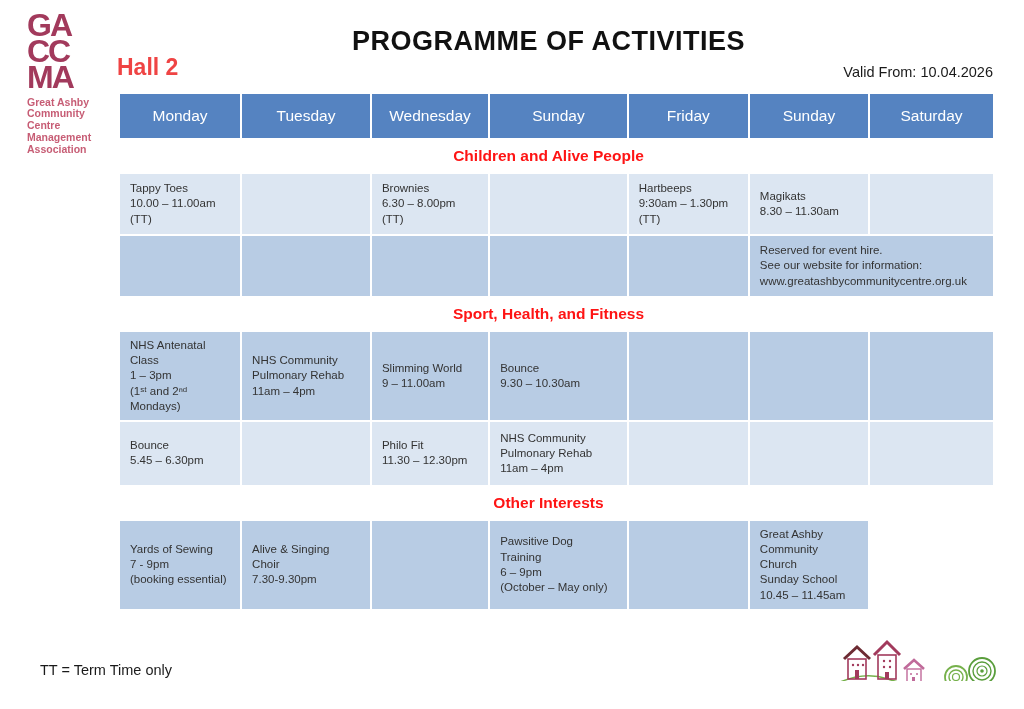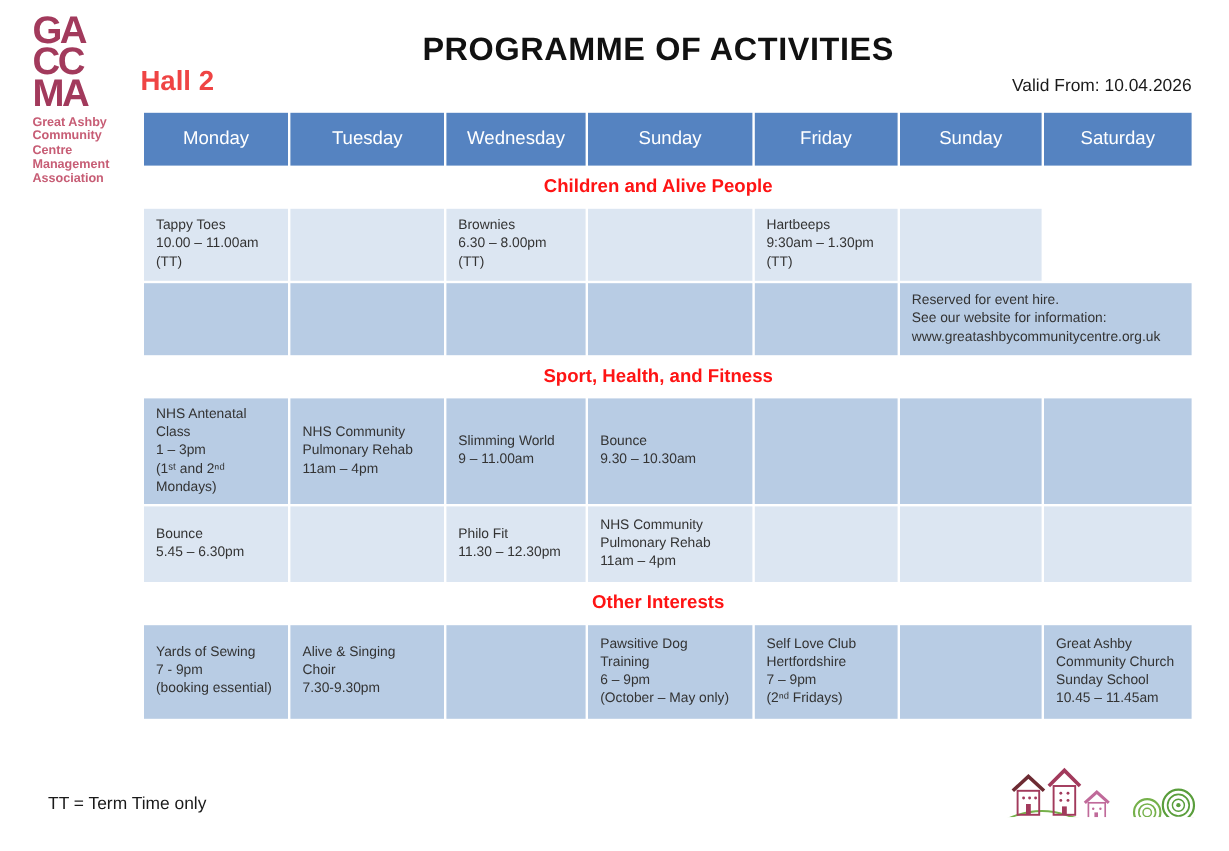--- a/index.html
+++ b/index.html
@@ -81,20 +81,22 @@
 10.00 – 11.00am
 (TT)</div>
           <div class="cell"></div>
           <div class="cell">Brownies
 6.30 – 8.00pm
 (TT)</div>
           <div class="cell"></div>
           <div class="cell">Hartbeeps
 9:30am – 1.30pm
 (TT)</div>
+          <div class="cell">Magikats
+8.30 – 11.30am</div>
           <div class="cell"></div>
         </div>
         <div class="trow dark s0r1">
           <div class="cell"></div>
           <div class="cell"></div>
           <div class="cell"></div>
           <div class="cell"></div>
           <div class="cell"></div>
           <div class="cell" style="grid-column: span 2;">Reserved for event hire.
 See our website for information:
@@ -136,24 +138,20 @@
           <div class="cell">Yards of Sewing
 7 - 9pm
 (booking essential)</div>
           <div class="cell">Alive &amp; Singing
 Choir
 7.30-9.30pm</div>
           <div class="cell"></div>
           <div class="cell">Pawsitive Dog Training
 6 – 9pm
 (October – May only)</div>
-          <div class="cell">Self Love Club
-Hertfordshire
-7 – 9pm
-(2ⁿᵈ Fridays)</div>
           <div class="cell"></div>
           <div class="cell">Great Ashby
 Community Church
 Sunday School
 10.45 – 11.45am</div>
         </div>
       </div>
   </div>
 
   <div id="tt-note">TT = Term Time only</div>

